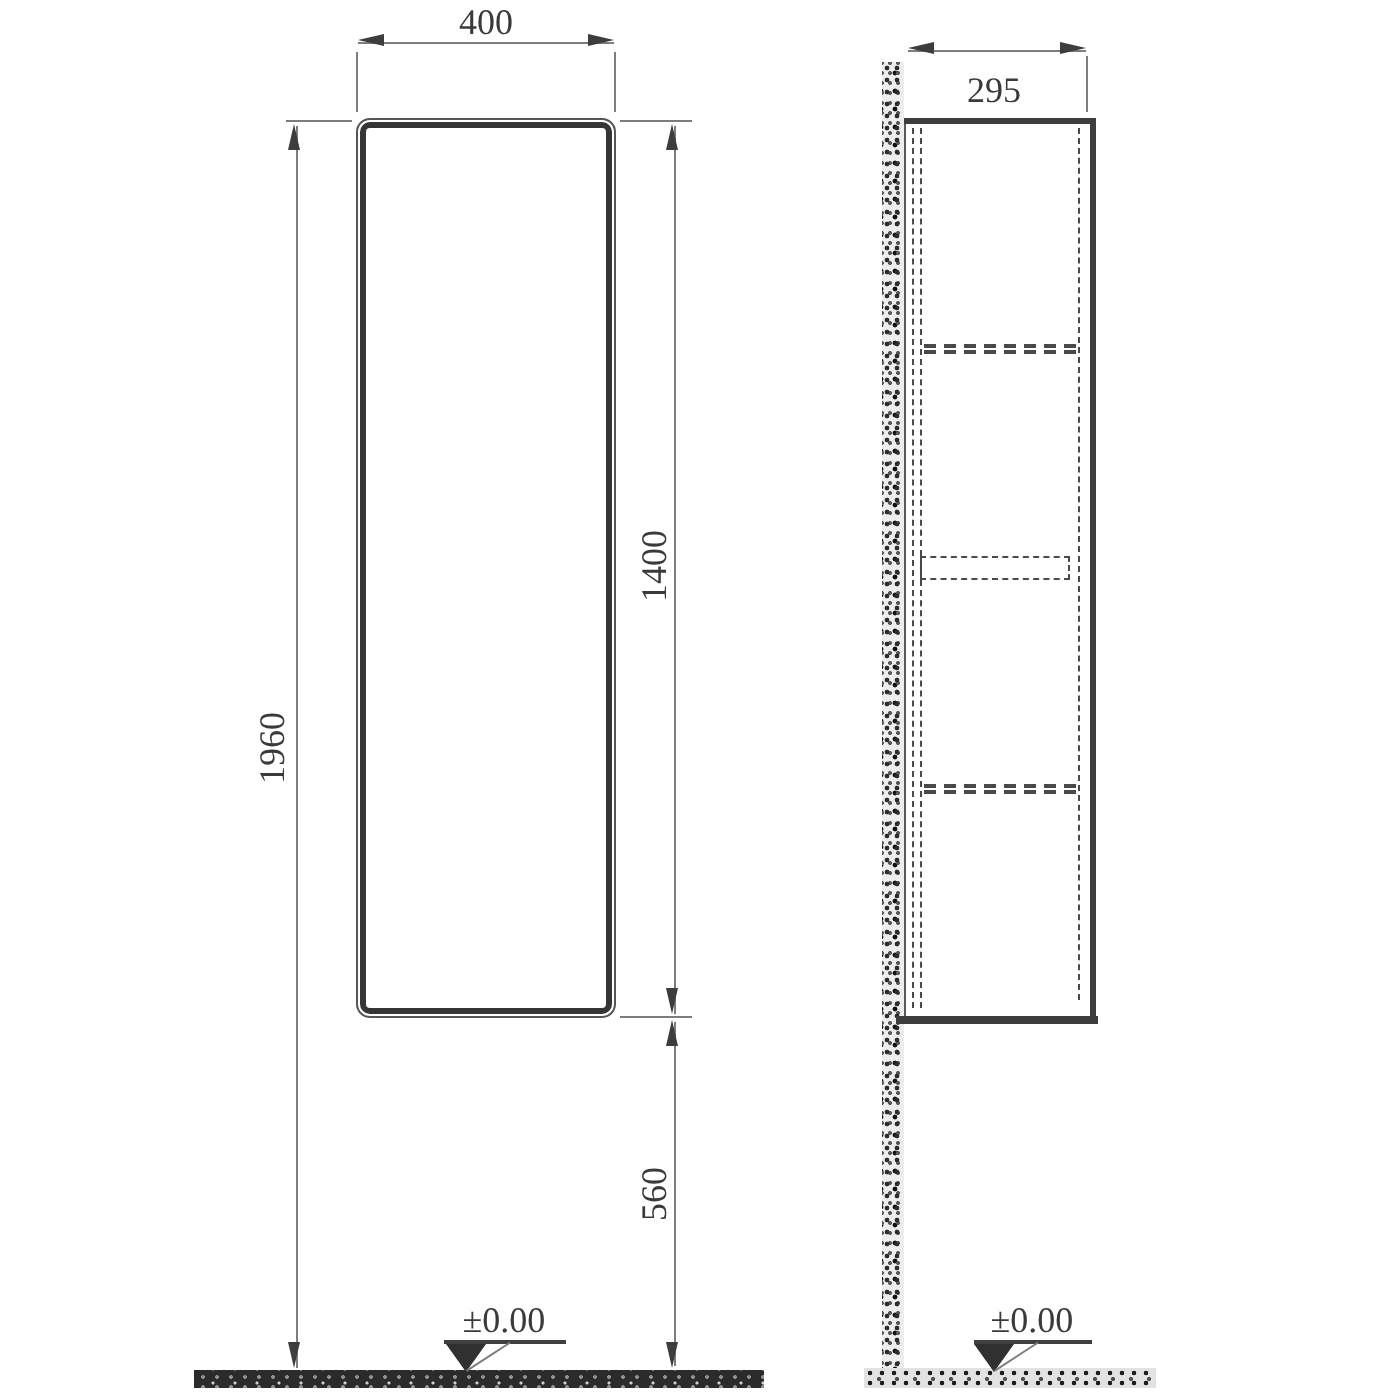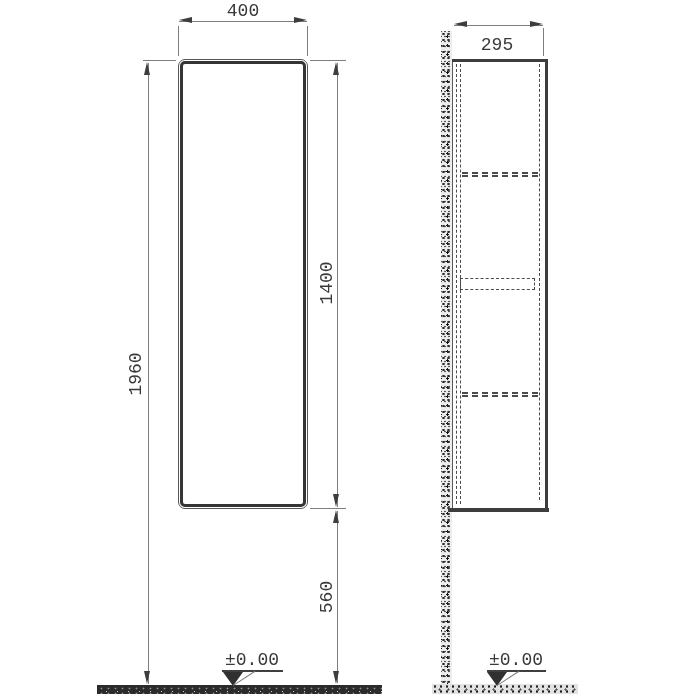--- a/index.html
+++ b/index.html
@@ -6,21 +6,21 @@
     --line:#3d3d3d;
     --thin:#5a5a5a;
     --dim:#7d7d7d;
     --dash:#4a4a4a;
     --text:#3a3a3a;
     --bg:#ffffff;
   }
   html,body{margin:0;padding:0;background:var(--bg);}
   .canvas{
     position:relative;width:700px;height:700px;background:var(--bg);
-    font-family:Liberation Mono, monospace;overflow:hidden;
+    font-family:Liberation Serif, serif;overflow:hidden;
   }
   .hline{position:absolute;height:1px;background:var(--dim);}
   .vline{position:absolute;width:1px;background:var(--dim);}
   .thickline{position:absolute;background:var(--line);}
   .dimtext{
     position:absolute;transform:translate(-50%,-50%);
     font-size:18px;line-height:1;color:var(--text);white-space:nowrap;
   }
   .dimtext.vert{transform:translate(-50%,-50%) rotate(-90deg);}
   .arr{position:absolute;width:0;height:0;}

